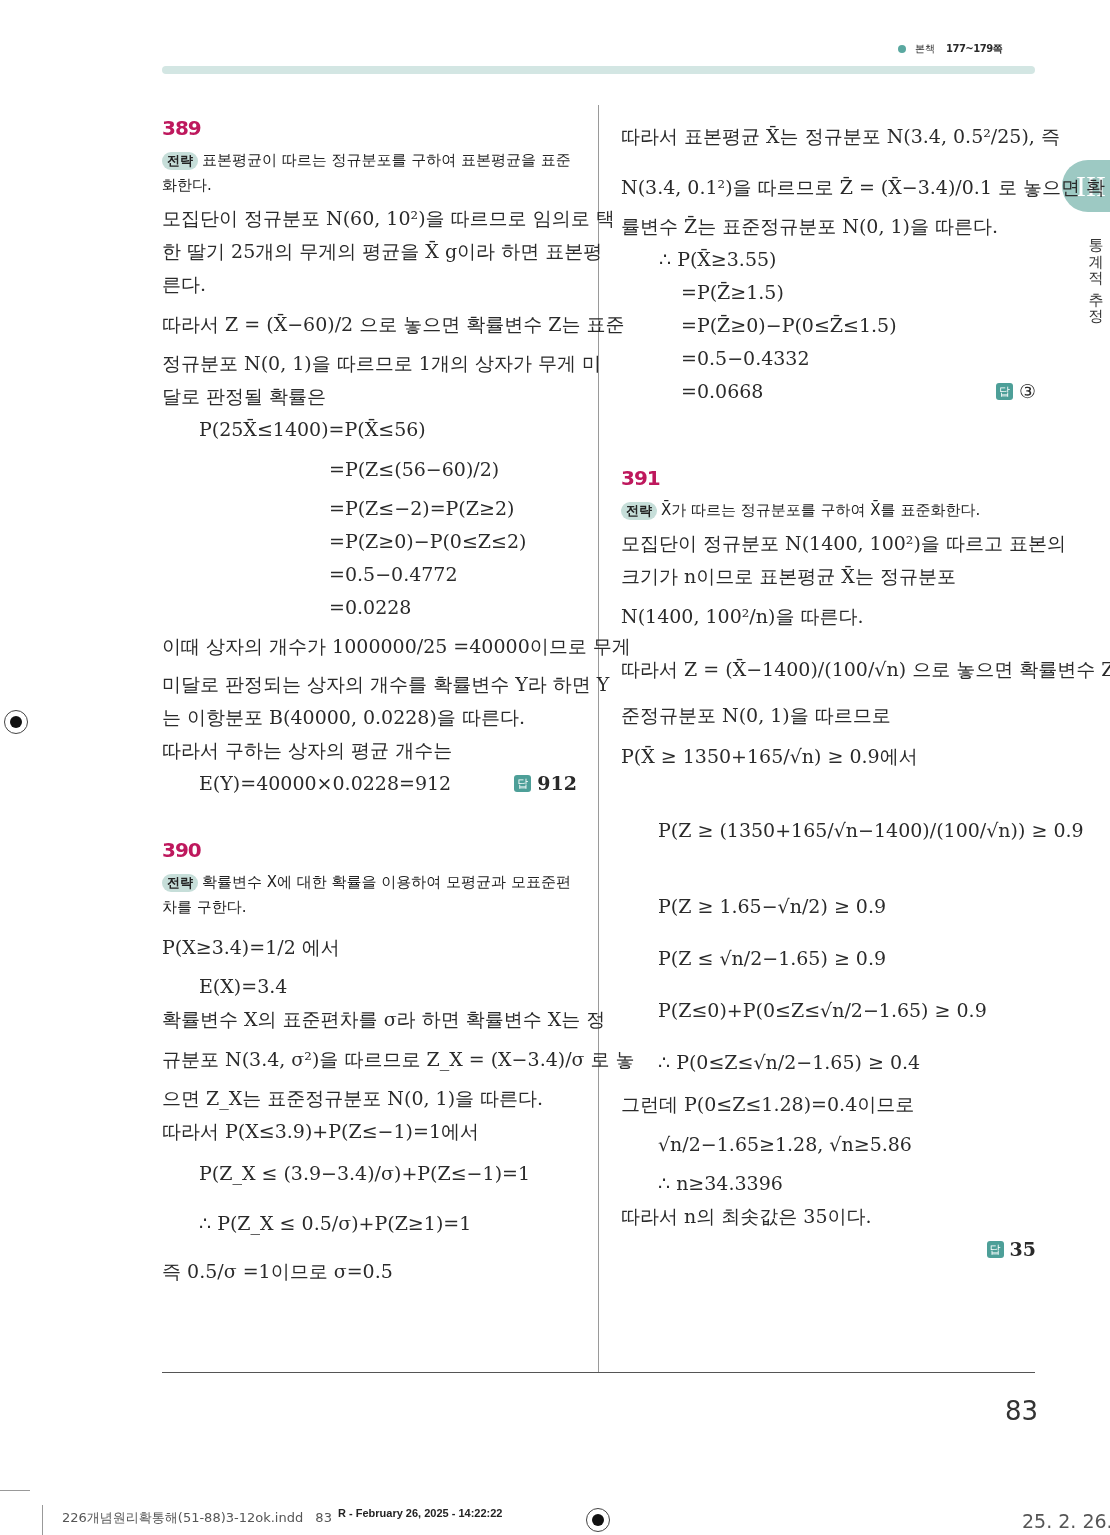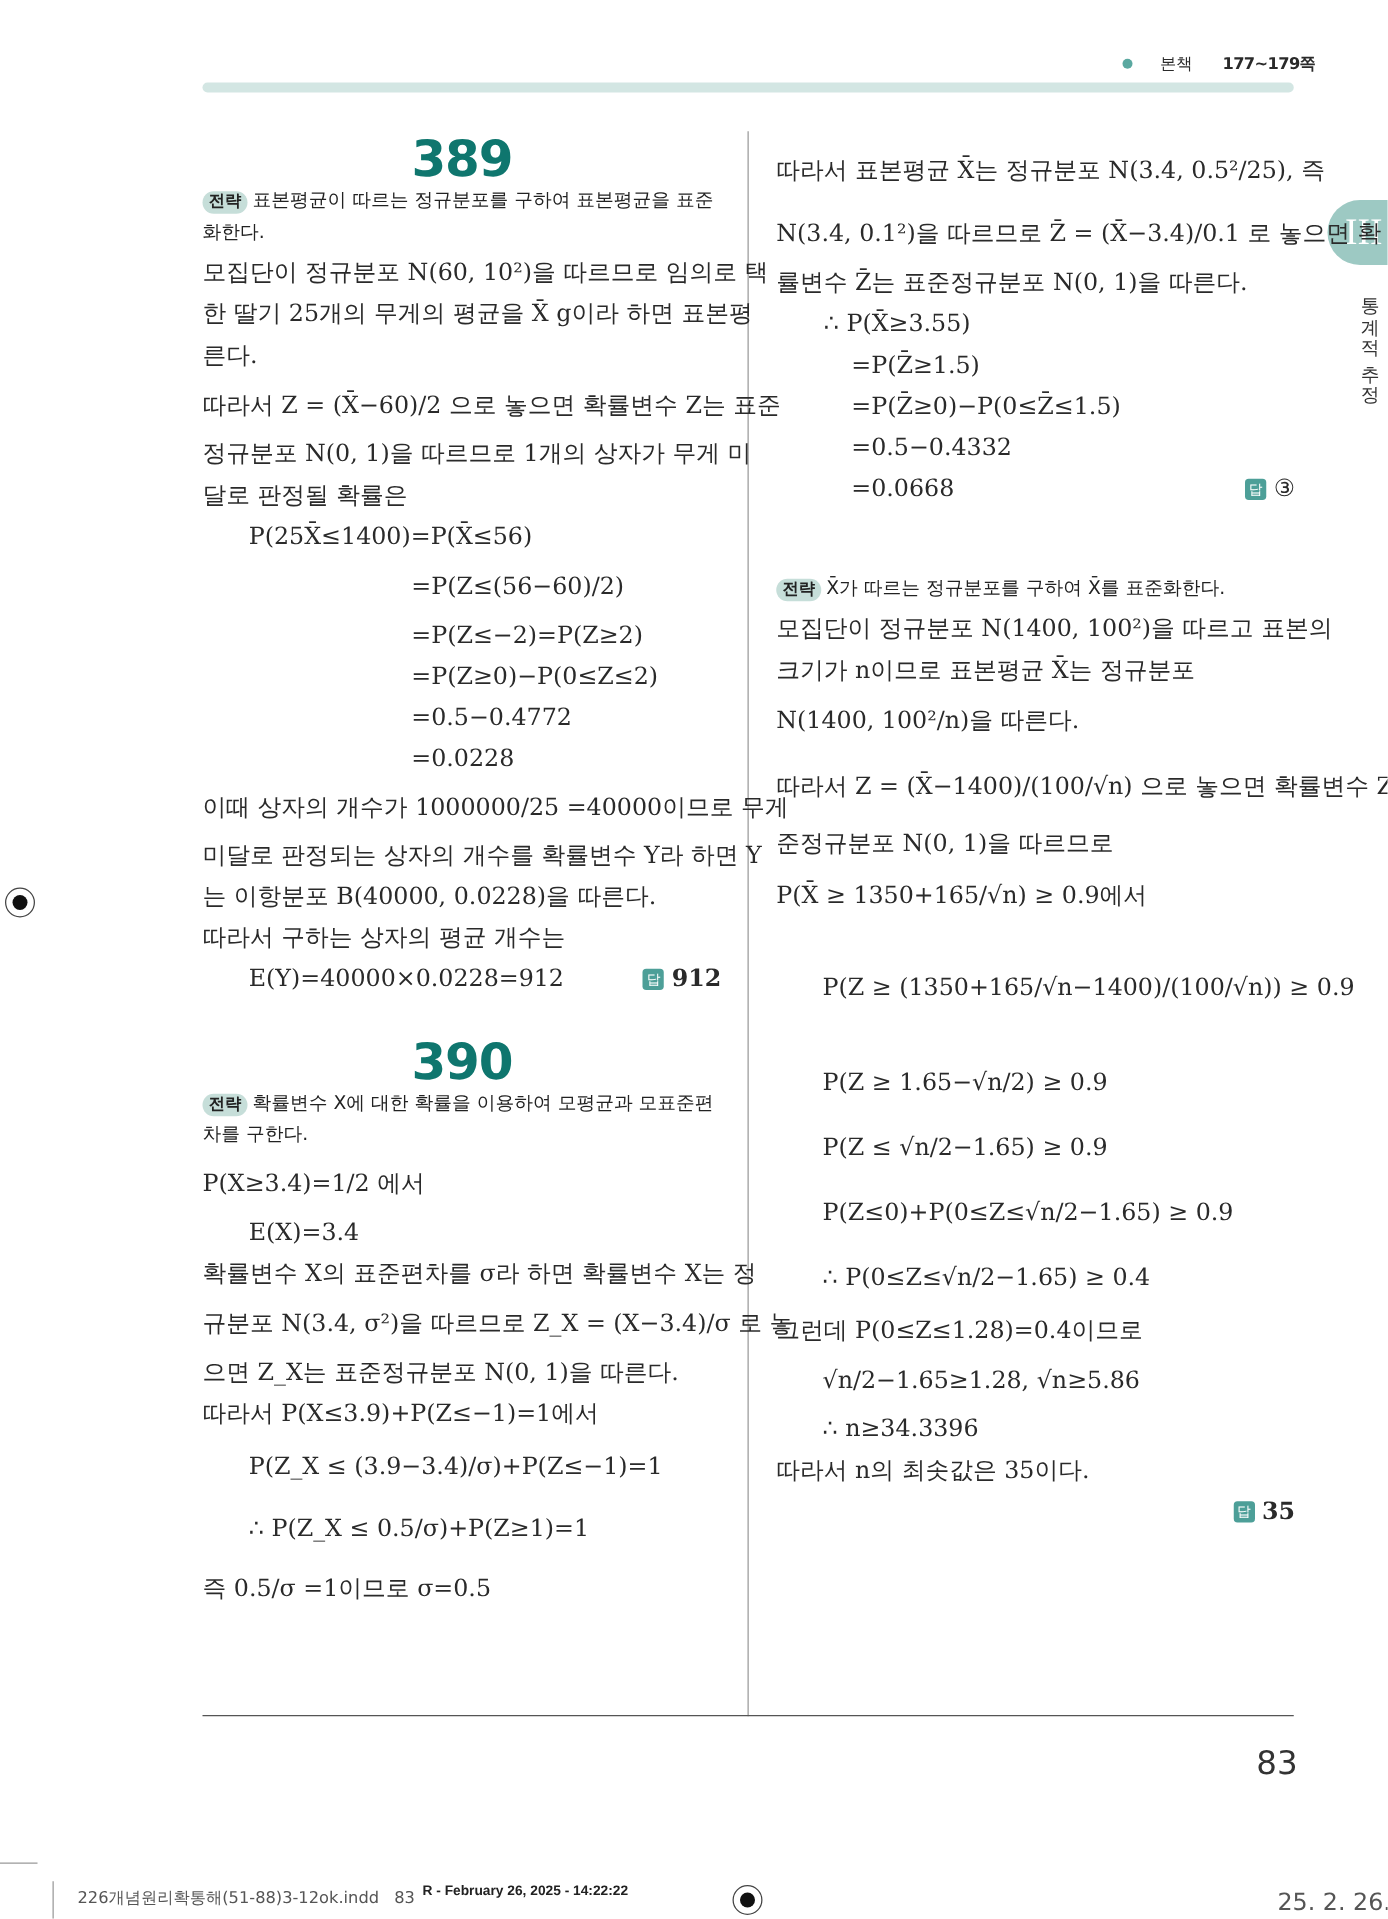--- a/index.html
+++ b/index.html
@@ -2,39 +2,39 @@
 <html><head>
 <meta charset="utf-8">
 <style>
   * { margin:0; padding:0; box-sizing:border-box; }
   html, body { width:1110px; height:1535px; background:#ffffff; overflow:hidden; }
   body { position:relative; font-family:"DejaVu Serif", "Liberation Serif", serif; color:#2a2a2a; }
 
   .sans { font-family:"DejaVu Sans", "Liberation Sans", sans-serif; }
 
   
-  .hdr-ref { position:absolute; top:42px; left:898px; font-size:13px; display:flex; align-items:center; gap:20px; }
+  .hdr-ref { position:absolute; top:42px; left:898px; font-size:10px; display:flex; align-items:center; gap:7px; }
   .hdr-dot { width:8px; height:8px; border-radius:50%; background:#5aa8a0; display:inline-block; margin-right:2px; }
   .hdr-ref .pg { font-weight:bold; margin-left:4px; letter-spacing:-0.5px; }
   .hdr-bar { position:absolute; top:66px; left:162px; width:873px; height:8px; border-radius:4px; background:#d3e6e3; }
 
   
   .side-tab { position:absolute; top:160px; left:1062px; width:60px; height:52px; border-radius:26px 0 0 26px; background:#9dc9c3; color:#fff; font-size:30px; display:flex; align-items:center; padding-left:14px; font-family:"Liberation Serif", serif; }
   .side-label { position:absolute; top:228px; left:1086px; writing-mode:vertical-rl; font-size:15px; color:#333; letter-spacing:1px; }
 
   
   .col-divider { position:absolute; top:105px; left:598px; width:1px; height:1268px; background:#9a9a9a; }
   .bottom-rule { position:absolute; top:1372px; left:162px; width:873px; height:1px; background:#555; }
   .page-num { position:absolute; top:1396px; left:1005px; font-size:26px; color:#333; }
 
   .col { position:absolute; width:415px; font-size:19px; line-height:33px; }
   .col-left { left:162px; top:108px; }
   .col-right { left:621px; top:108px; }
 
-  .qnum { font-family:"DejaVu Sans", sans-serif; font-weight:bold; font-size:40px; color:#0f766e; line-height:40px; letter-spacing:-1px;text-align:center; }
+  .qnum { font-family:"DejaVu Sans", sans-serif; font-weight:bold; font-size:20px; color:#be185d; line-height:40px; letter-spacing:-1px; }
   .strategy { font-family:"DejaVu Sans", sans-serif; font-size:15px; line-height:25px; color:#222; }
   .badge { display:inline-block; background:#c6ded9; color:#222; font-weight:bold; font-size:13px; border-radius:9px; padding:0 5px; line-height:18px; margin-right:4px; }
 
   .line { white-space:nowrap; }
   .indent1 { padding-left:37px; }
   .indent2 { padding-left:167px; }
   .indent3 { padding-left:60px; }
 
   .answer { float:right; font-weight:bold; display:flex; align-items:center; gap:6px; }
   .ans-box { display:inline-block; width:17px; height:17px; background:#4d9f98; color:#fff; font-size:11px; border-radius:3px; text-align:center; line-height:17px; font-family:"DejaVu Sans", sans-serif; font-weight:normal; }
@@ -124,20 +124,21 @@
   <div class="line indent3">
     <span>=0.0668</span>
     <span class="answer">
       <span class="ans-box">답</span>
       <span style="font-weight:normal">③</span>
     </span>
   </div>
 
   <div class="gap-lg" style="height:50px"></div>
 
+  <div class="qnum">391</div>
   <div class="strategy">
     <span class="badge">전략</span><span>X̄가 따르는 정규분포를 구하여 X̄를 표준화한다.</span>
   </div>
   <div class="line" style="margin-top:4px">모집단이 정규분포 N(1400, 100²)을 따르고 표본의</div>
   <div class="line">크기가 n이므로 표본평균 X̄는 정규분포</div>
   <div class="line" style="line-height:46px">N(1400, 100²/n)을 따른다.</div>
   <div class="line" style="line-height:60px">따라서 Z = (X̄−1400)/(100/√n) 으로 놓으면 확률변수 Z는 표</div>
   <div class="line">준정규분포 N(0, 1)을 따르므로</div>
   <div class="line" style="line-height:48px">P(X̄ ≥ 1350+165/√n) ≥ 0.9에서</div>
   <div class="line indent1" style="line-height:100px">P(Z ≥ (1350+165/√n−1400)/(100/√n)) ≥ 0.9</div>

